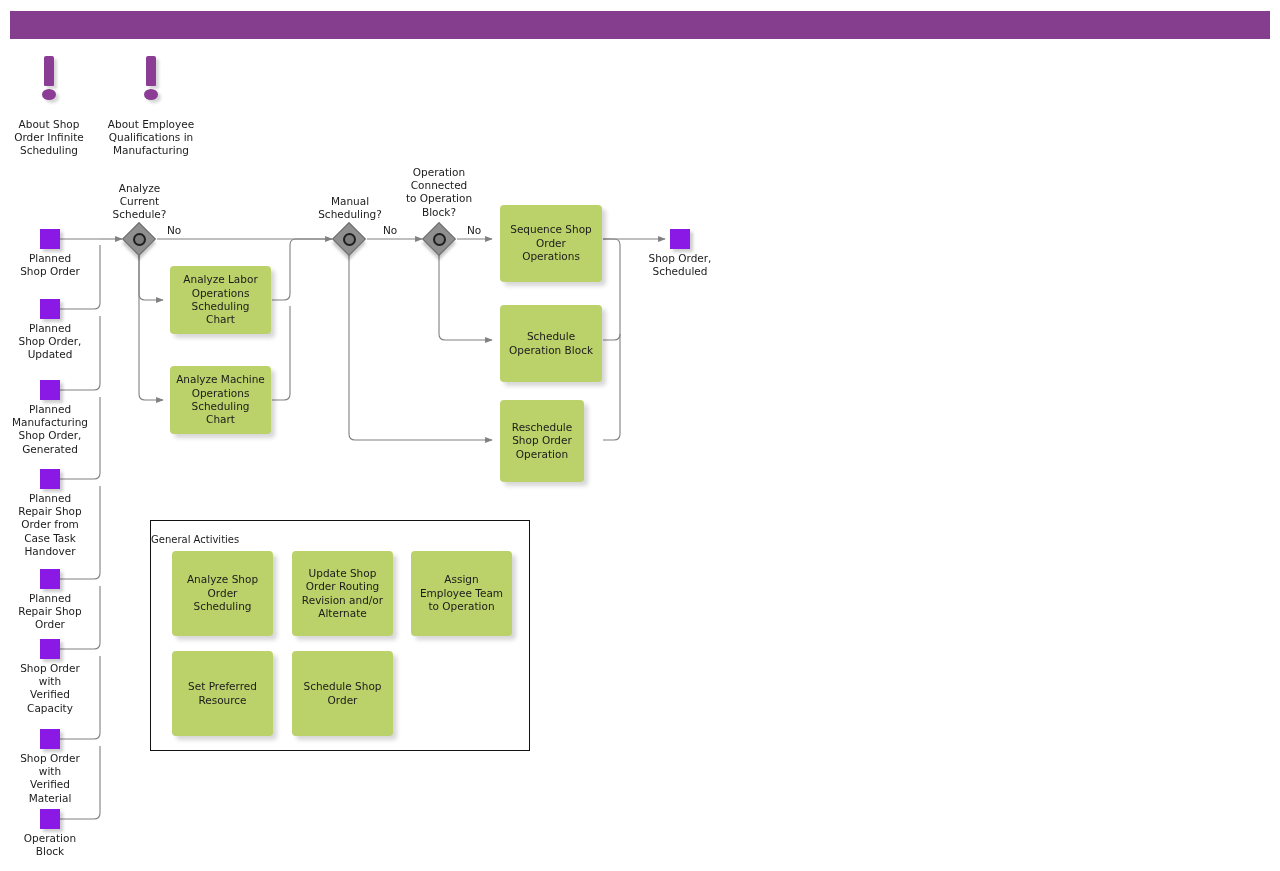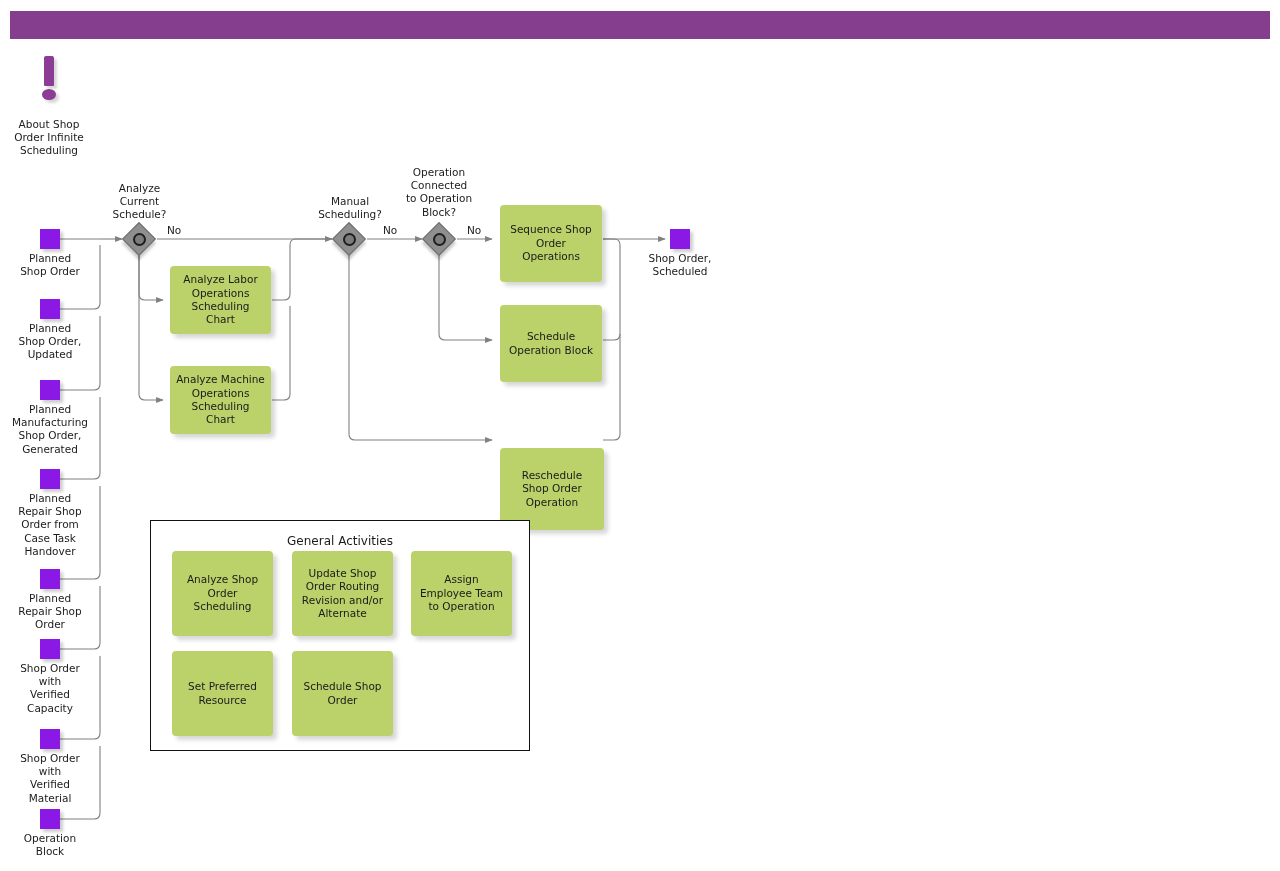--- a/index.html
+++ b/index.html
@@ -151,22 +151,21 @@
     position: absolute;
     left: 150px; top: 520px;
     width: 380px; height: 231px;
     border: 1.5px solid #111111;
     background: #ffffff;
   }
   #genbox .grp-title {
     position: absolute;
     left: 0; top: 13px;
     width: 100%;
-    text-align: center;
-    font-size: 12px;
+    font-size: 10px;
     color: #1b1b1b;
     font-family: "DejaVu Sans", sans-serif;
   }
 </style>
 </head>
 <body>
 
 <div id="stage">
 
   <div id="titlebar">
@@ -216,20 +215,30 @@
   <div class="infonode" style="left:4px; top:56px; width:90px;">
     <div class="bang">
       <div class="bar"></div>
         <div class="dot"></div>
     </div>
     <div class="cap">About Shop
 Order Infinite
 Scheduling</div>
   </div>
 
+  <div class="infonode" style="left:99px; top:56px; width:104px;">
+    <div class="bang">
+      <div class="bar"></div>
+        <div class="dot"></div>
+    </div>
+    <div class="cap">About
+Employee
+Qualifications in
+Manufacturing</div>
+  </div>
 
   <div class="state" style="left:5px; top:229px; width:90px;">
     <div class="sq"></div>
     <div class="cap">Planned
 Shop Order</div>
   </div>
 
   <div class="state" style="left:5px; top:299px; width:90px;">
     <div class="sq"></div>
     <div class="cap">Planned
@@ -334,21 +343,21 @@
     <span class="tlabel">Sequence Shop
 Order
 Operations</span>
   </div>
 
   <div class="task" style="left:500px; top:305px; width:102px; height:77px;">
     <span class="tlabel">Schedule
 Operation Block</span>
   </div>
 
-  <div class="task" style="left:500px; top:400px; width:104px; height:82px;margin-top:48px;">
+  <div class="task" style="left:500px; top:400px; width:84px; height:82px;">
     <span class="tlabel">Reschedule
 Shop Order
 Operation</span>
   </div>
 
   <div id="genbox">
     <div class="grp-title">General Activities</div>
 
     <div class="task" style="left:21px; top:30px; width:101px; height:85px;">
       <span class="tlabel">Analyze Shop

